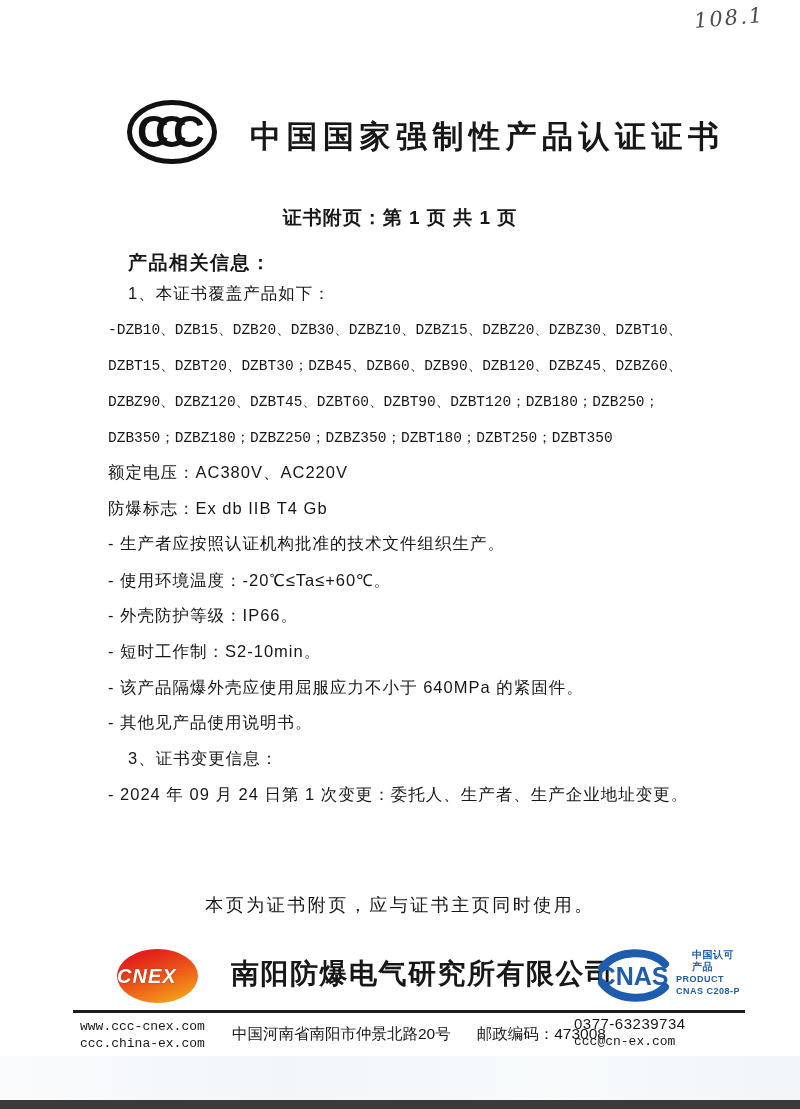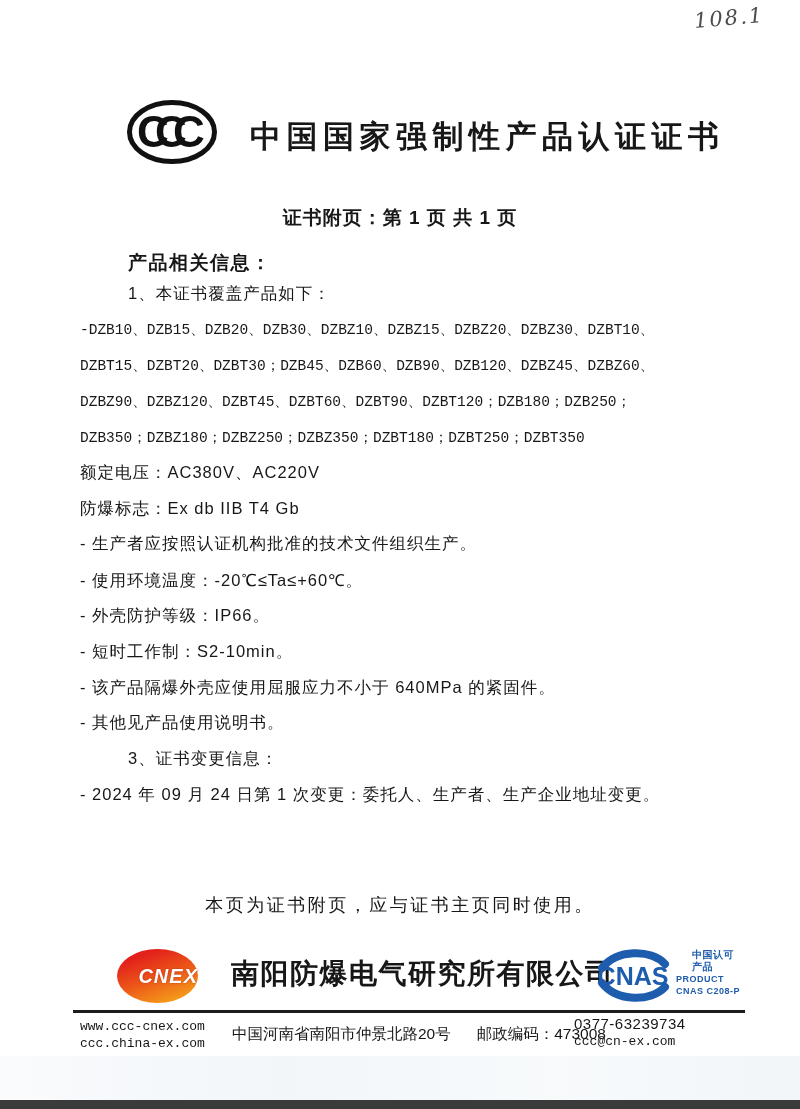--- a/index.html
+++ b/index.html
@@ -31,36 +31,36 @@
   .section-heading{
     position:absolute; left:128px; top:250px;
     font-size:19px; font-weight:bold; letter-spacing:1.5px;
   }
   .content{position:absolute; left:0; top:276px; right:40px;}
   .ln{
     height:35.8px; display:flex; align-items:center;
     font-size:16.5px; letter-spacing:1px; white-space:nowrap;
   }
   .ln.num{padding-left:128px;}
-  .ln.ind{padding-left:80px;}
+  .ln.ind{padding-left:108px;}
   .ln.mono{
     font-family:"Liberation Mono", monospace;
     font-size:14.5px; letter-spacing:0; font-weight:500;
   }
   
   .notice{
     position:absolute; left:0; right:0; top:893px; text-align:center;
     font-size:18px; letter-spacing:2.5px;
   }
   
   .cnex-logo{
     position:absolute; left:117px; top:949px; width:81px; height:54px;
     border-radius:50%;
     background:linear-gradient(160deg,#e2201c 18%,#ec5718 52%,#f59d1b 88%);
-    display:flex; align-items:center; justify-content:flex-end;
+    display:flex; align-items:center; justify-content:flex-start;
   }
   .cnex-text{
     color:#ffffff; font-weight:bold; font-style:italic; font-size:20px;
     letter-spacing:1px; text-shadow:0 0 2px rgba(140,20,10,.6);
   }
   .company{
     position:absolute; left:231px; top:955px; width:360px;
     font-size:28px; font-weight:bold; letter-spacing:1.5px; white-space:nowrap;
   }
   .cnas-logo{position:absolute; left:595px; top:947px; width:76px; height:56px;}

